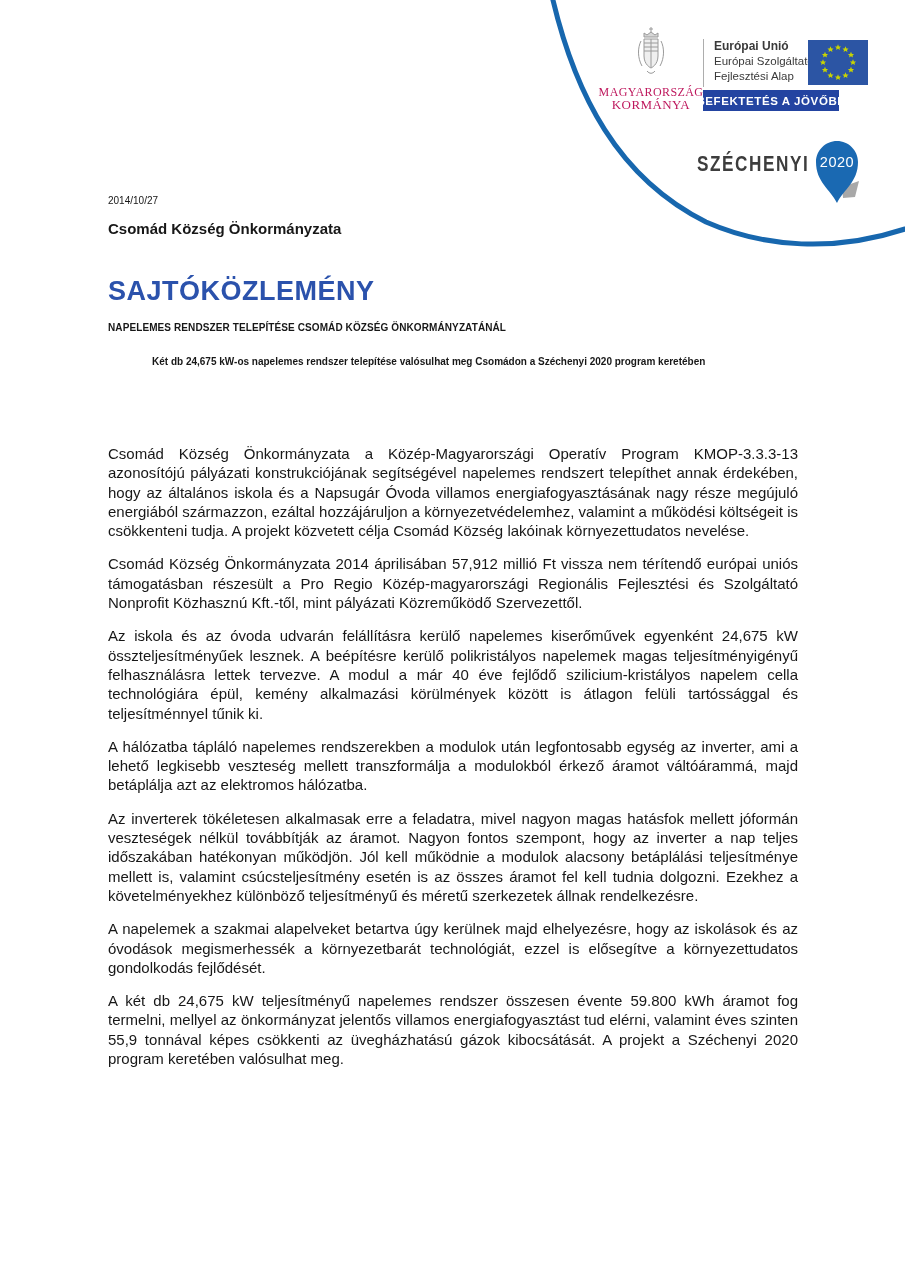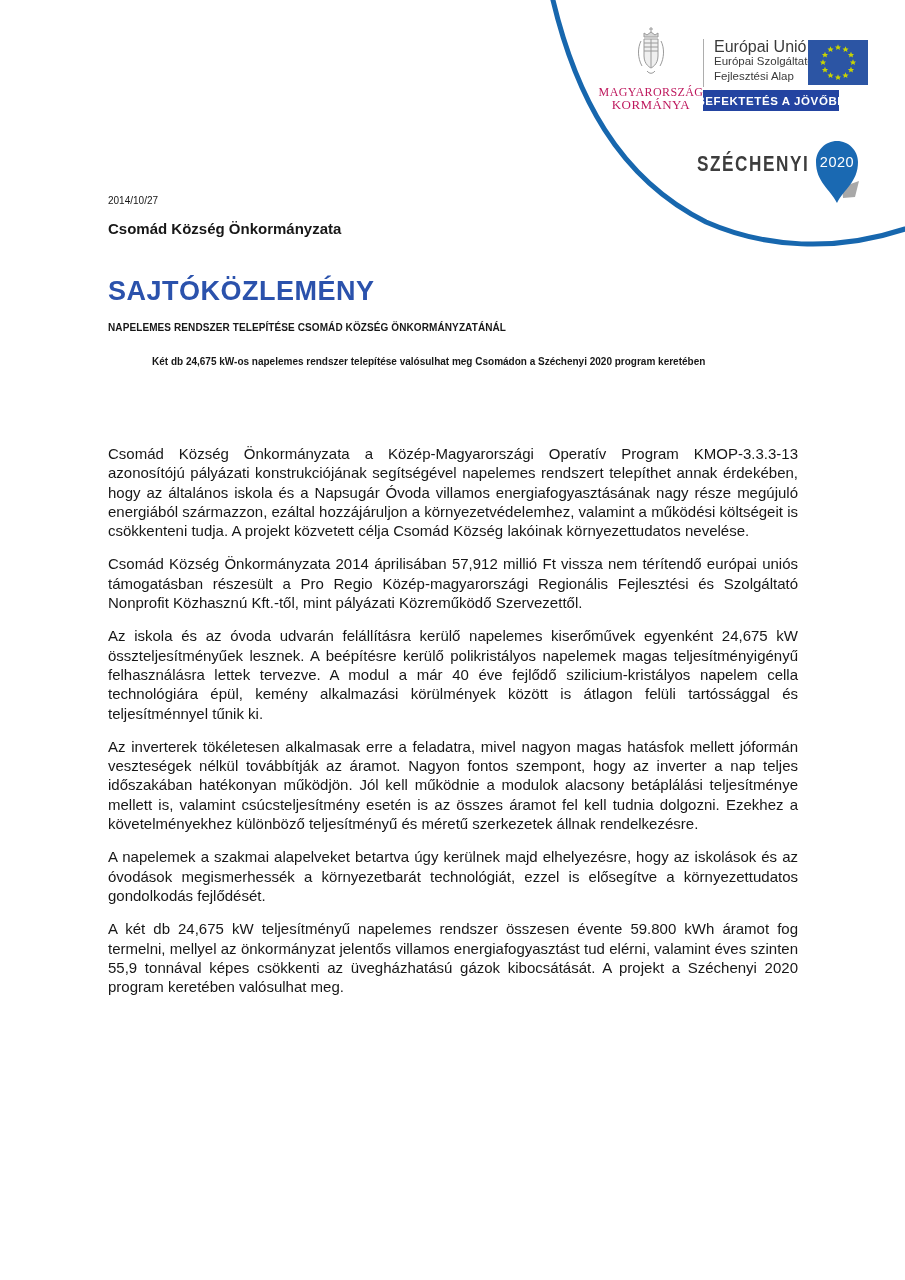--- a/index.html
+++ b/index.html
@@ -13,21 +13,21 @@
   
   .gov{position:absolute;left:591px;top:26px;width:120px;text-align:center;color:#be185d;}
   .gov .coa{display:block;margin:0 auto 2px auto;}
   .gov .l1{font-family:"Liberation Serif",serif;font-size:12px;letter-spacing:.4px;line-height:13px;}
   .gov .l2{font-family:"Liberation Serif",serif;font-size:13px;letter-spacing:.4px;line-height:12px;}
   
   .eu-text{
     position:absolute;left:703px;top:39px;height:48px;padding-left:10px;
     border-left:1.5px solid #adadad;color:#3a3a3a;
   }
-  .eu-text .b{font-size:16px;font-weight:normal;line-height:15px;}
+  .eu-text .b{font-size:12px;font-weight:bold;line-height:15px;}
   .eu-text .r{font-size:11.5px;line-height:15px;}
   .eu-flag{position:absolute;left:808px;top:40px;}
   .banner{
     position:absolute;left:703px;top:90px;width:136px;height:21px;
     background:#2344a1;color:#ffffff;display:flex;align-items:center;justify-content:center;
     font-size:11.5px;font-weight:bold;letter-spacing:.6px;white-space:nowrap;
   }
   
   .szech{position:absolute;left:697px;top:151px;height:26px;}
   .szech .word{
@@ -110,18 +110,19 @@
   <div class="abs date">2014/10/27</div>
   <div class="abs org">Csomád Község Önkormányzata</div>
   <div class="abs title">SAJTÓKÖZLEMÉNY</div>
   <div class="abs subtitle">NAPELEMES RENDSZER TELEPÍTÉSE CSOMÁD KÖZSÉG ÖNKORMÁNYZATÁNÁL</div>
   <div class="abs lead">Két db 24,675 kW-os napelemes rendszer telepítése valósulhat meg Csomádon a Széchenyi 2020 program keretében</div>
 
   <div class="abs bodytext">
     <p>Csomád Község Önkormányzata a Közép-Magyarországi Operatív Program KMOP-3.3.3-13 azonosítójú pályázati konstrukciójának segítségével napelemes rendszert telepíthet annak érdekében, hogy az általános iskola és a Napsugár Óvoda villamos energiafogyasztásának nagy része megújuló energiából származzon, ezáltal hozzájáruljon a környezetvédelemhez, valamint a működési költségeit is csökkenteni tudja. A projekt közvetett célja Csomád Község lakóinak környezettudatos nevelése.</p>
     <p>Csomád Község Önkormányzata 2014 áprilisában 57,912 millió Ft vissza nem térítendő európai uniós támogatásban részesült a Pro Regio Közép-magyarországi Regionális Fejlesztési és Szolgáltató Nonprofit Közhasznú Kft.-től, mint pályázati Közreműködő Szervezettől.</p>
     <p>Az iskola és az óvoda udvarán felállításra kerülő napelemes kiserőművek egyenként 24,675 kW összteljesítményűek lesznek. A beépítésre kerülő polikristályos napelemek magas teljesítményigényű felhasználásra lettek tervezve. A modul a már 40 éve fejlődő szilicium-kristályos napelem cella technológiára épül, kemény alkalmazási körülmények között is átlagon felüli tartóssággal és teljesítménnyel tűnik ki.</p>
+    <p>A hálózatba tápláló napelemes rendszerekben a modulok után legfontosabb egység az inverter, ami a lehető legkisebb veszteség mellett transzformálja a modulokból érkező áramot váltóárammá, majd betáplálja azt az elektromos hálózatba.</p>
     <p>Az inverterek tökéletesen alkalmasak erre a feladatra, mivel nagyon magas hatásfok mellett jóformán veszteségek nélkül továbbítják az áramot. Nagyon fontos szempont, hogy az inverter a nap teljes időszakában hatékonyan működjön. Jól kell működnie a modulok alacsony betáplálási teljesítménye mellett is, valamint csúcsteljesítmény esetén is az összes áramot fel kell tudnia dolgozni. Ezekhez a követelményekhez különböző teljesítményű és méretű szerkezetek állnak rendelkezésre.</p>
     <p>A napelemek a szakmai alapelveket betartva úgy kerülnek majd elhelyezésre, hogy az iskolások és az óvodások megismerhessék a környezetbarát technológiát, ezzel is elősegítve a környezettudatos gondolkodás fejlődését.</p>
     <p>A két db 24,675 kW teljesítményű napelemes rendszer összesen évente 59.800 kWh áramot fog termelni, mellyel az önkormányzat jelentős villamos energiafogyasztást tud elérni, valamint éves szinten 55,9 tonnával képes csökkenti az üvegházhatású gázok kibocsátását. A projekt a Széchenyi 2020 program keretében valósulhat meg.</p>
   </div>
 
 </div>
 
 </body></html>

